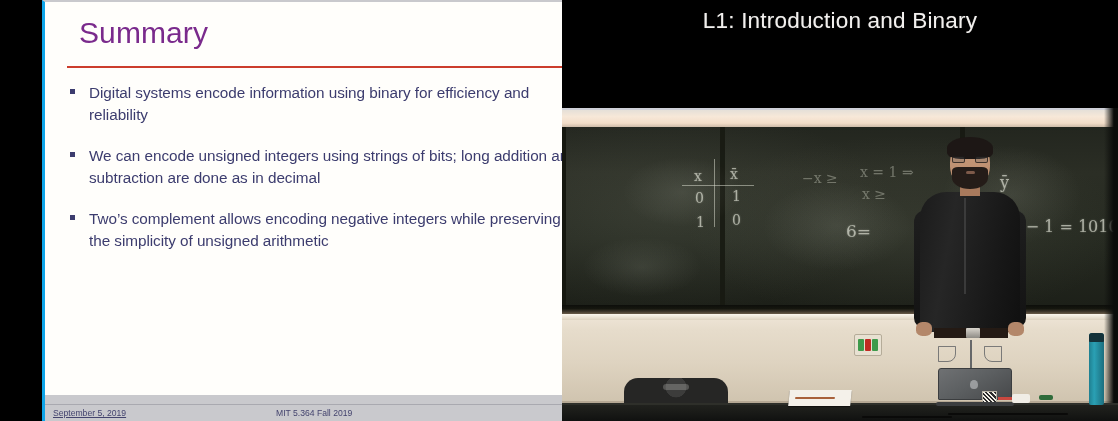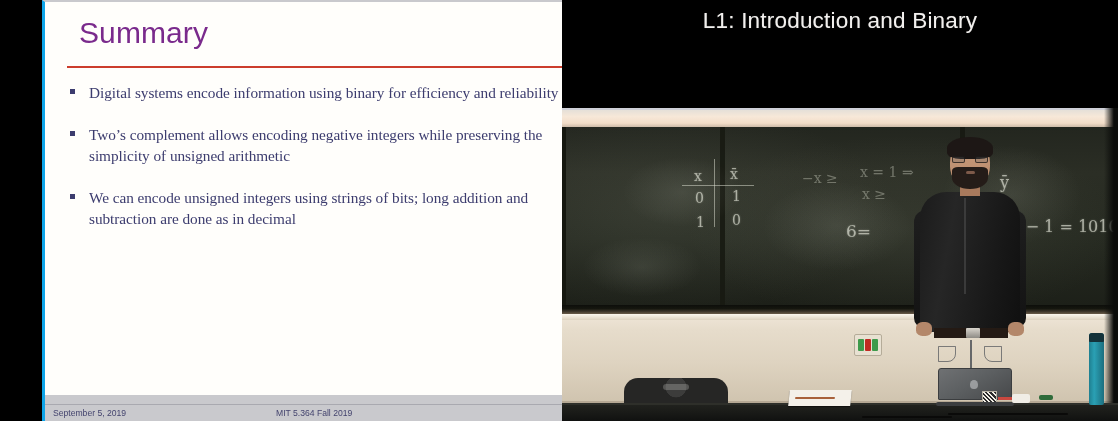--- a/index.html
+++ b/index.html
@@ -41,33 +41,33 @@
     color: #3c3c6e;
     font-size: 15.3px; line-height: 21.5px;
     letter-spacing: -.05px;
     margin-bottom: 20px;
   }
   .bullet:last-child { margin-bottom: 0; }
   .bullet .sq {
     position: absolute; left: 3px; top: 7px;
     width: 5px; height: 5px; background: #3c3c6e;
   }
-  .bullet .txt { display: block; font-family: Liberation Serif, serif; }
+  .bullet .txt { display: block; }
 
   #slide-footer-band {
     position: absolute; left: 0; right: 0; bottom: 0; height: 26px;
     background: #c9c9cd;
   }
   #slide-footer {
     position: absolute; left: 0; right: 0; bottom: 0; height: 26px;
     display: flex; align-items: flex-end;
     font-size: 8.6px; color: #44446e;
     padding: 0 4px 3px 8px;
   }
-  #slide-footer .f-date { width: 215px; }
+  #slide-footer .f-date { width: 215px; text-decoration: underline; }
   #slide-footer .f-center { flex: 1; text-align: left; padding-left: 8px; }
   #slide-footer .f-page { width: 52px; text-align: right; padding-right: 4px; }
   #footer-hairline {
     position: absolute; left: 0; right: 0; bottom: 16px; height: 1px;
     background: #a9a9b0;
   }
 
   
   #video {
     position: absolute; left: 562px; top: 0; width: 556px; height: 421px;
@@ -334,25 +334,25 @@
 
       <div id="title-rule"></div>
 
       <div id="bullets">
         <div class="bullet">
           <span class="sq"></span>
           <span class="txt">Digital systems encode information using binary for efficiency and reliability</span>
         </div>
         <div class="bullet">
           <span class="sq"></span>
-          <span class="txt">Two’s complement allows encoding negative integers while preserving the simplicity of unsigned arithmetic</span>
+          <span class="txt">We can encode unsigned integers using strings of bits; long addition and subtraction are done as in decimal</span>
         </div>
         <div class="bullet">
           <span class="sq"></span>
-          <span class="txt">We can encode unsigned integers using strings of bits; long addition and subtraction are done as in decimal</span>
+          <span class="txt">Two’s complement allows encoding negative integers while preserving the simplicity of unsigned arithmetic</span>
         </div>
       </div>
 
       <div id="slide-footer-band"></div>
       <div id="footer-hairline"></div>
       <div id="slide-footer">
         <span class="f-date">September 5, 2019</span>
         <span class="f-center">MIT 5.364 Fall 2019</span>
         <span class="f-page">L01-26</span>
       </div>

